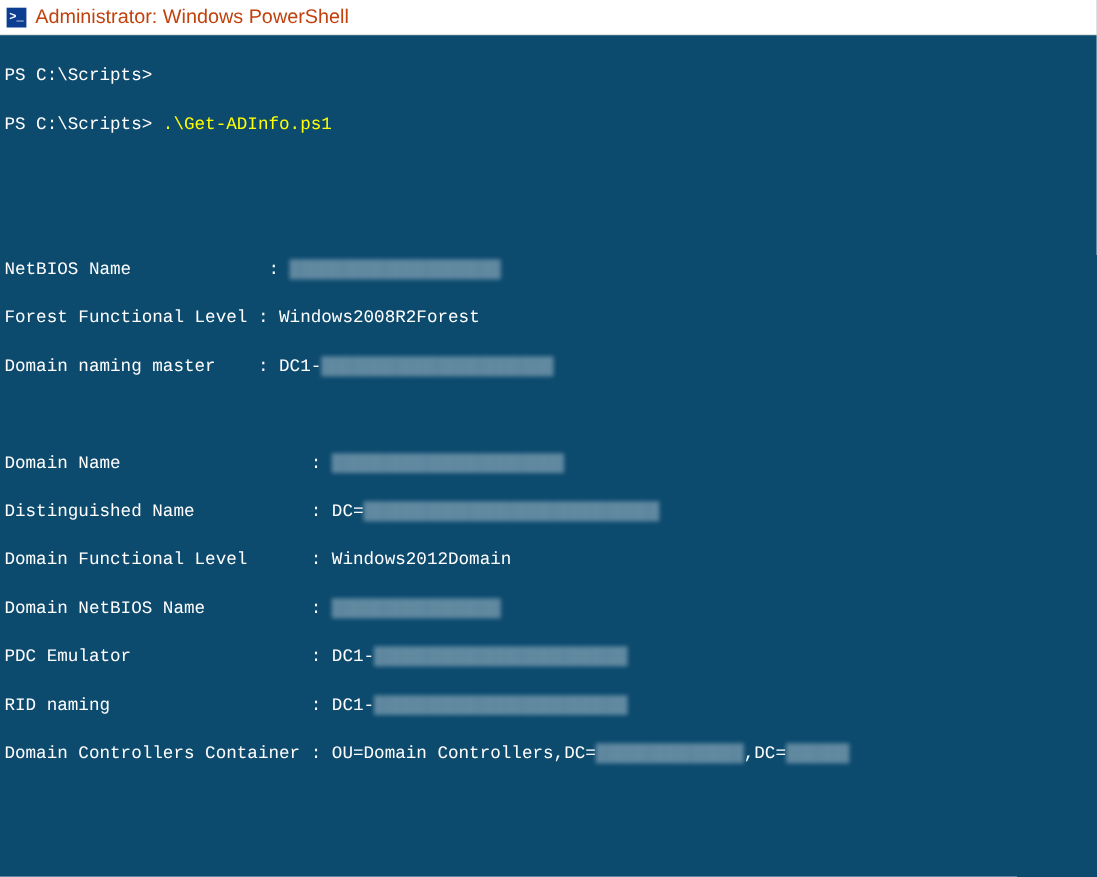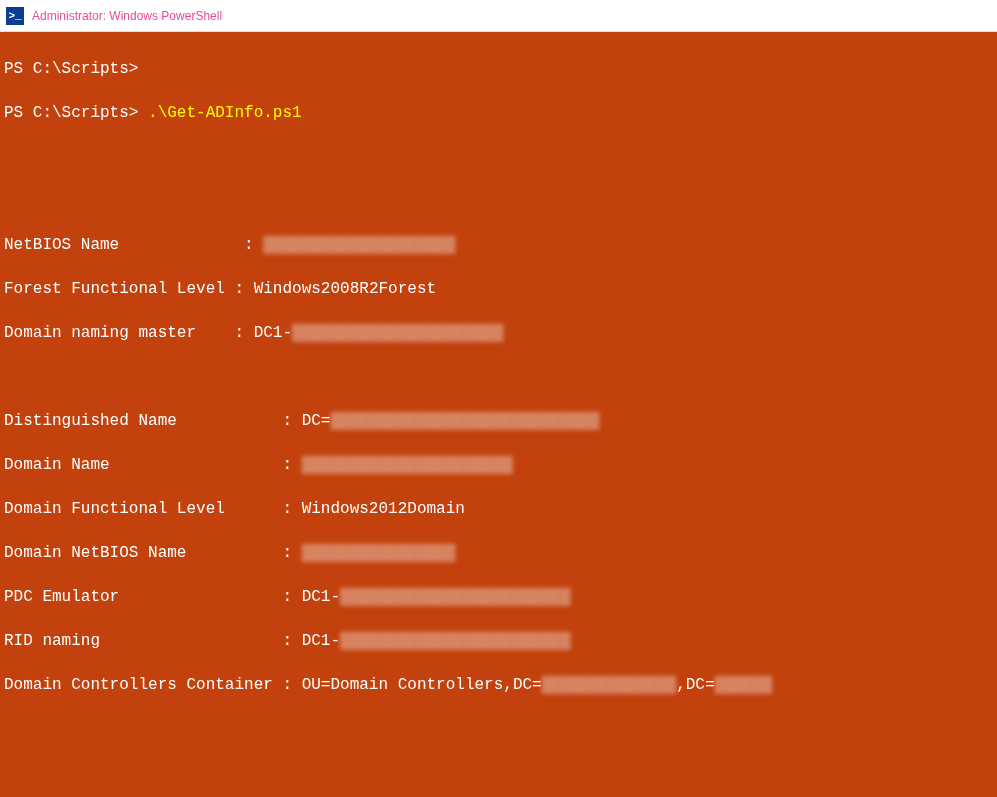--- a/index.html
+++ b/index.html
@@ -29,26 +29,26 @@
       margin-right: 8px;
       display: flex;
       align-items: center;
       justify-content: center;
       color: white;
       font-size: 11px;
       font-weight: bold;
     }
     .titlebar-text {
       font-family: 'Segoe UI', Tahoma, sans-serif;
-      font-size: 12px;
-      color: #ec4899;
+      font-size: 18px;
+      color: #c2410c;
       text-align: center;
     }
     .terminal {
-      background: #c2410c;
+      background: #0c4a6e;
       color: #ffffff;
       width: 100%;
       height: calc(100% - 32px);
       padding: 4px 4px;
       font-size: 16px;
       line-height: 22px;
       white-space: pre;
       overflow: hidden;
     }
     .prompt {
@@ -80,22 +80,22 @@
 
 <div class="terminal">
 <span class="line"><span class="prompt">PS C:\Scripts&gt;</span></span>
 <span class="line"><span class="prompt">PS C:\Scripts&gt; </span><span class="command">.\Get-ADInfo.ps1</span></span>
 <span class="line"></span>
 <span class="line"></span>
 <span class="line"><span><span class="kv-label">NetBIOS Name</span>             : </span><span class="redacted">████████████████████</span></span>
 <span class="line"><span><span class="kv-label">Forest Functional Level</span> : </span><span>Windows2008R2Forest</span></span>
 <span class="line"><span><span class="kv-label">Domain naming master</span>    : </span><span>DC1-<span class="redacted">██████████████████████</span></span></span>
 <span class="line"></span>
+<span class="line"><span><span class="kv-label">Domain Name</span>                  : </span><span class="redacted">██████████████████████</span></span>
 <span class="line"><span><span class="kv-label">Distinguished Name</span>           : </span><span>DC=<span class="redacted">████████████████████████████</span></span></span>
-<span class="line"><span><span class="kv-label">Domain Name</span>                  : </span><span class="redacted">██████████████████████</span></span>
 <span class="line"><span><span class="kv-label">Domain Functional Level</span>      : </span><span>Windows2012Domain</span></span>
 <span class="line"><span><span class="kv-label">Domain NetBIOS Name</span>          : </span><span class="redacted">████████████████</span></span>
 <span class="line"><span><span class="kv-label">PDC Emulator</span>                 : </span><span>DC1-<span class="redacted">████████████████████████</span></span></span>
 <span class="line"><span><span class="kv-label">RID naming</span>                   : </span><span>DC1-<span class="redacted">████████████████████████</span></span></span>
 <span class="line"><span><span class="kv-label">Domain Controllers Container</span> : </span><span>OU=Domain Controllers,DC=<span class="redacted">██████████████</span>,DC=<span class="redacted">██████</span></span></span>
 
 
 
 
 

